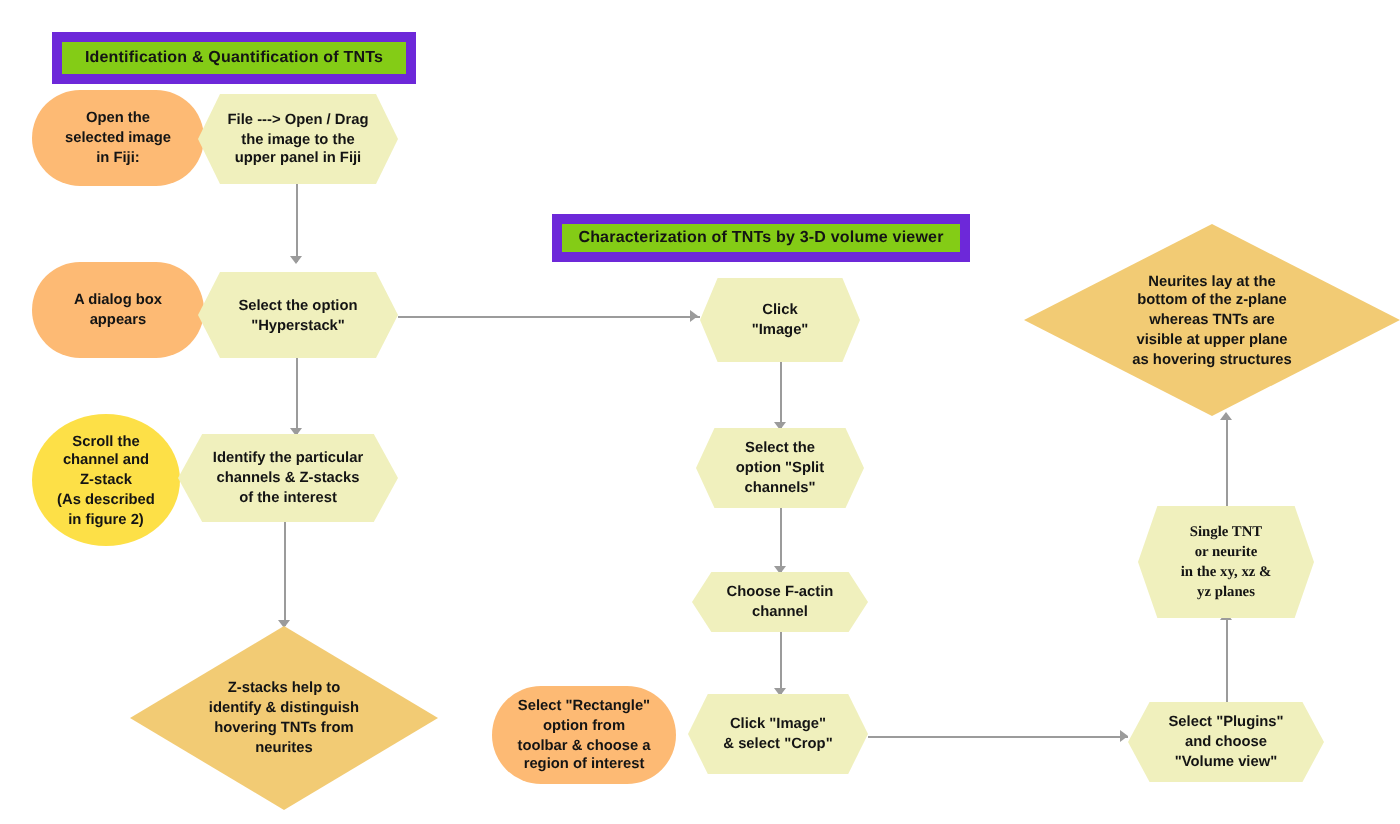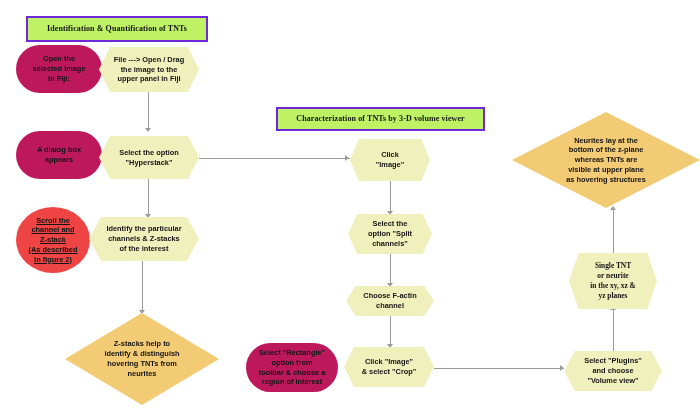--- a/index.html
+++ b/index.html
@@ -29,38 +29,36 @@
   }
   .node .txt {
     display: block;
     width: 100%;
     padding: 0 4px;
     box-sizing: border-box;
     white-space: pre-line;
   }
   
   .title-box {
-    background: #bef264;
-    border: 2px solid #6d28d9;
+    background: #84cc16;
+    border: 5px solid #6d28d9;
     font-size: 8px;
     letter-spacing: 0.1px;
-    font-family: Liberation Serif, serif;
   }
   
   .note-blue {
-    background: #be185d;
+    background: #fdba74;
     border-radius: 999px;
     font-size: 7.4px;
   }
   
   .note-ellipse {
-    background: #ef4444;
+    background: #fde047;
     border-radius: 50%;
     font-size: 7.4px;
-    text-decoration: underline;
   }
   
   .hex {
     background: #f0f0bd;
     font-size: 7.4px;
     clip-path: polygon(11% 0%, 89% 0%, 100% 50%, 89% 100%, 11% 100%, 0% 50%);
   }
   
   .diamond {
     background: #f2cb74;

